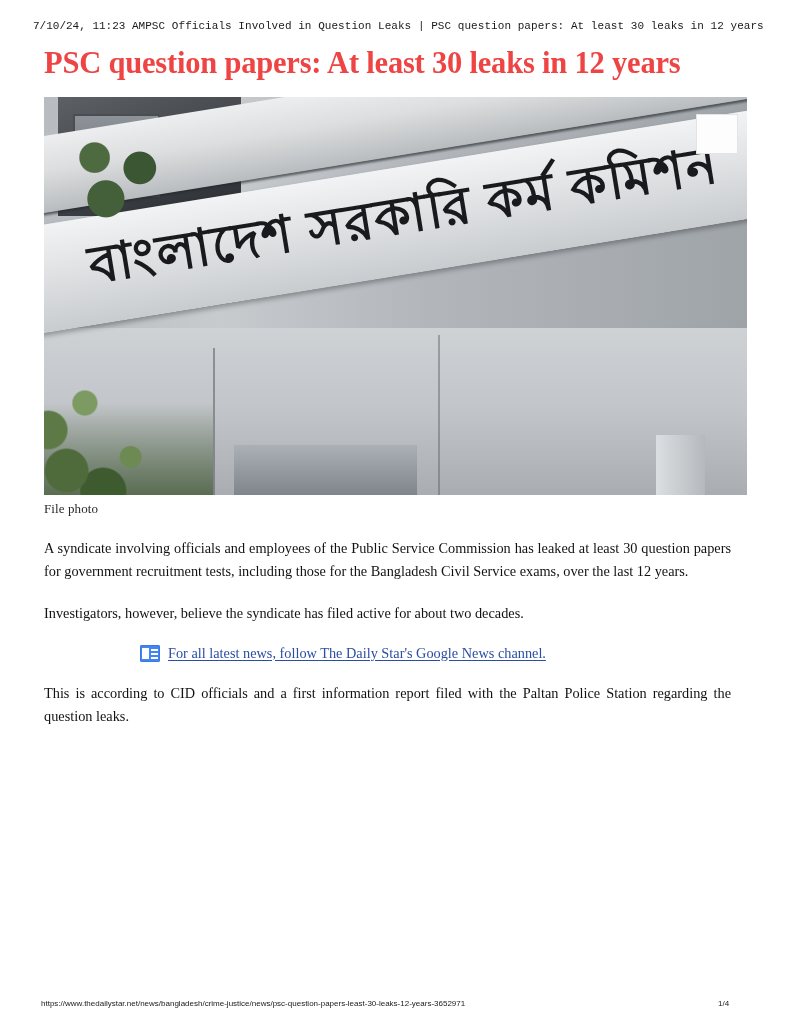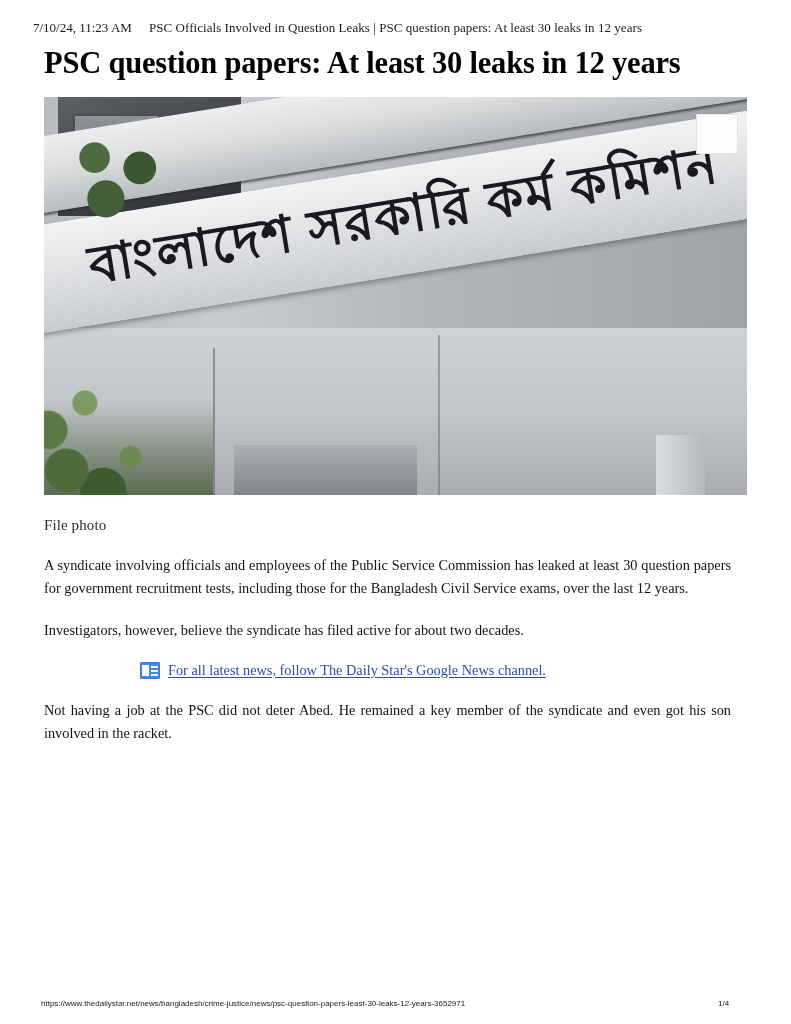--- a/index.html
+++ b/index.html
@@ -21,22 +21,22 @@
     padding: 0;
   }
 
   
   .print-header {
     position: absolute;
     top: 20px;
     left: 33px;
     right: 33px;
     height: 12px;
-    font-family: Liberation Serif, serif;
-    font-size: 13px;
+    font-family: Liberation Mono, monospace;
+    font-size: 11px;
     color: #1a1a1a;
     display: flex;
     align-items: flex-start;
   }
   .print-header .ph-date {
     width: 120px;
     white-space: nowrap;
   }
   .print-header .ph-title {
     flex: 1;
@@ -56,21 +56,21 @@
     width: 703px;
   }
 
   h1.headline {
     font-family: "Liberation Serif", serif;
     font-weight: bold;
     font-size: 30.5px;
     line-height: 1.28;
     margin: 0 0 14px 0;
     letter-spacing: -0.2px;
-    color: #000000;
+    color: #ef4444;
   }
 
   
   .figure {
     margin: 4px 0 0 0;
     width: 703px;
   }
   .photo {
     position: relative;
     width: 703px;
@@ -198,23 +198,23 @@
   
   .ph-whitebox {
     position: absolute;
     right: 9px; top: 17px;
     width: 40px; height: 38px;
     background: #fdfdfd;
     border: 1px solid #e4e4e4;
   }
   .caption {
     font-family: "Liberation Serif", serif;
-    font-size: 15px;
+    font-size: 13px;
     color: #2a2a2a;
-    padding-top: 22px;
+    padding-top: 6px;
     letter-spacing: 0.1px;
   }
 
   
   .body-copy {
     margin-top: 20px;
   }
   p.para {
     font-family: "Liberation Serif", serif;
     font-size: 14.3px;
@@ -319,21 +319,21 @@
 
     <div class="body-copy">
       <p class="para">A syndicate involving officials and employees of the Public Service Commission has leaked at least 30 question papers for government recruitment tests, including those for the Bangladesh Civil Service exams, over the last 12 years.</p>
       <p class="para">Investigators, however, believe the syndicate has filed active for about two decades.</p>
 
       <div class="gnews">
         <span class="gnews-icon"></span>
         <a class="gnews-link" href="#">For all latest news, follow The Daily Star's Google News channel.</a>
       </div>
 
-      <p class="para">Not having a job at the PSC did not deter Abed. He remained a key member of the syndicate and even got his son involved in the racket.</p>
+      <p class="para">This is according to CID officials and a first information report filed with the Paltan Police Station regarding the question leaks.</p>
     </div>
 
   </div>
 
   <div class="print-footer">
     <div class="pf-url">https://www.thedailystar.net/news/bangladesh/crime-justice/news/psc-question-papers-least-30-leaks-12-years-3652971</div>
     <div class="pf-page">1/4</div>
   </div>
 
 </div>

